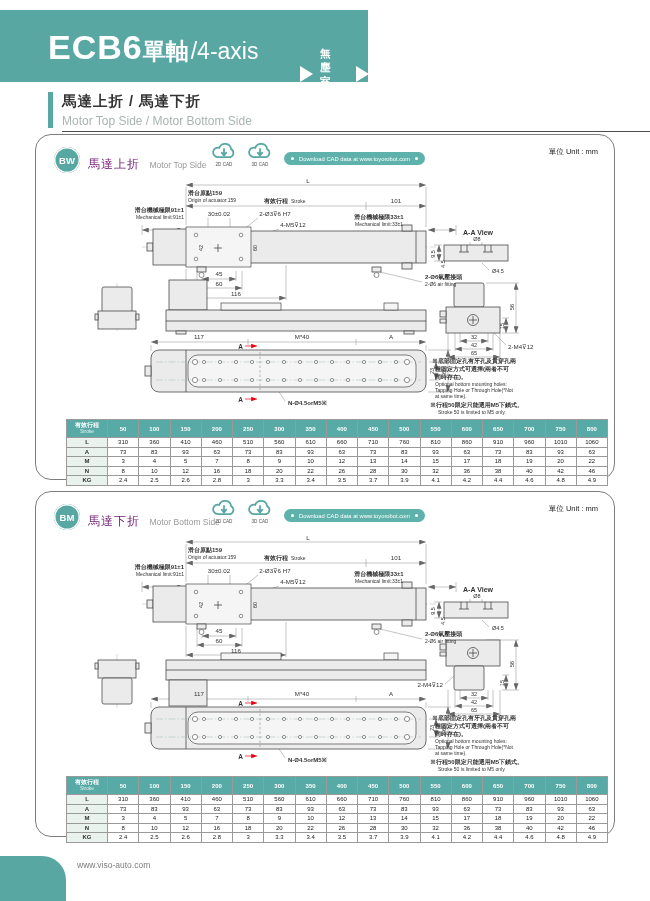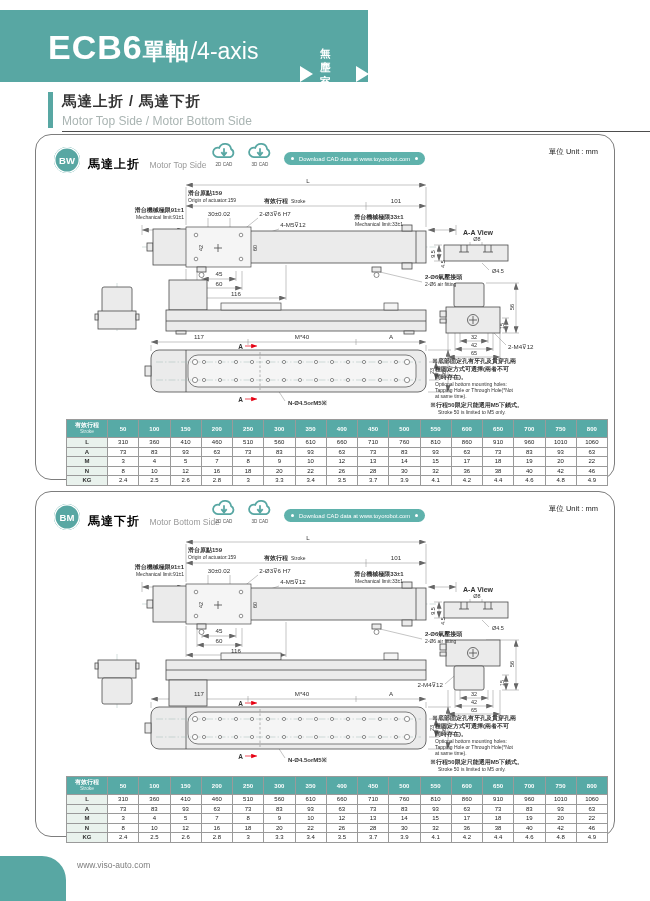--- a/index.html
+++ b/index.html
@@ -24,21 +24,21 @@
   .sec-zh{font-size:14.5px;font-weight:bold;color:#333;letter-spacing:1px}
   .sec-en{font-size:12px;color:#a9b4b2;margin-top:3px}
   .rule{position:absolute;left:62px;right:0;top:131px;border-top:1.5px solid #4d4d4d}
 
   
   .panel{position:absolute;left:35px;width:580px;height:346px;border:1.4px solid #7d7d7d;border-radius:16px;background:#fff;box-sizing:border-box}
   #panel1{top:134px}
   #panel2{top:491px}
   .pbadge{position:absolute;left:18px;top:12px;width:26px;height:26px;border-radius:50%;background:#58a7a3;color:#fff;font-size:9.5px;font-weight:bold;display:flex;align-items:center;justify-content:center;box-shadow:inset 0 0 0 1.5px #fff,inset 0 0 0 3px #58a7a3}
   .ptitle{position:absolute;left:52px;top:19px;white-space:nowrap}
-  .pzh{font-size:12px;font-weight:bold;color:#000000;letter-spacing:1px}
+  .pzh{font-size:12px;font-weight:normal;color:#701a75;letter-spacing:1px}
   .pen{font-size:8.5px;color:#999;margin-left:5px}
   .cad{position:absolute;top:5px;width:32px;text-align:center}
   .cad svg{width:28px;height:22px;display:block;margin:0 auto}
   .cadlbl{font-size:4.6px;color:#555;margin-top:0px}
   .pill{position:absolute;left:248px;top:17px;height:13px;display:flex;align-items:center;gap:5px;background:#5fb2ac;border-radius:7px;padding:0 7px;color:#fff;font-size:5.8px;white-space:nowrap}
   .dot{width:3px;height:3px;border-radius:50%;background:#fff}
   .unit{position:absolute;right:16px;top:12px;font-size:7.5px;font-weight:normal;color:#222}
   .drw{position:absolute;left:0;top:40px;width:580px;height:243px}
 
   

